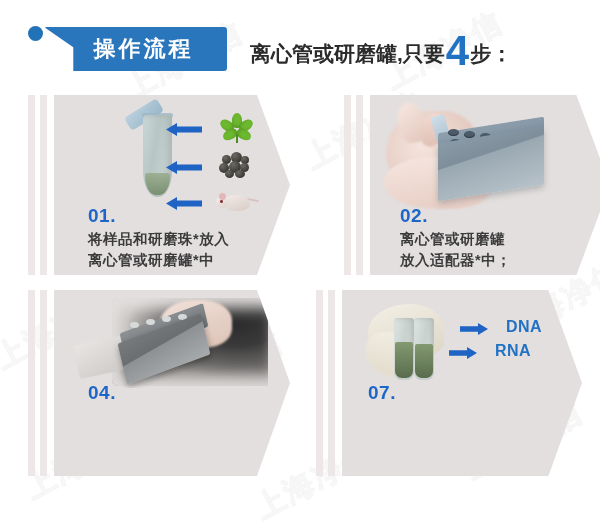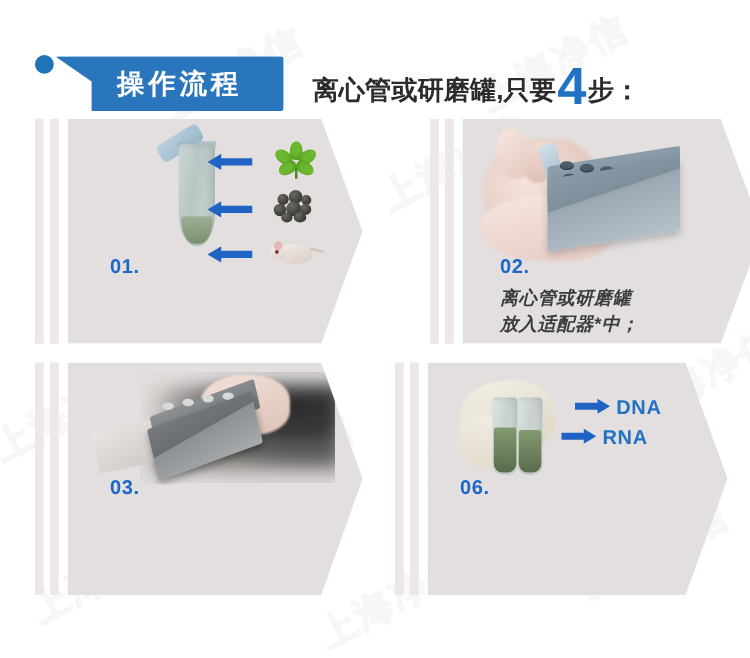--- a/index.html
+++ b/index.html
@@ -19,21 +19,21 @@
     font-weight:700;
     color:rgba(255,255,255,0.78);
     letter-spacing:2px;
     transform:rotate(-28deg);
     white-space:nowrap;
     text-shadow:0 0 1px rgba(190,186,186,0.55);
     font-family:"DejaVu Sans","Liberation Sans",sans-serif;
   }
 
   
-  .header{position:absolute;left:0;top:18px;width:600px;height:88px;z-index:8;}
+  .header{position:absolute;left:0;top:0;width:600px;height:88px;z-index:8;}
   .hdr-dot{
     position:absolute;left:28px;top:26px;width:15px;height:15px;border-radius:50%;
     background:#2272b8;
   }
   .ribbon{
     position:absolute;left:44px;top:27px;width:183px;height:44px;
     background:#2a76bd;
     border-radius:3px;
     clip-path:polygon(0% 0%, 100% 0%, 100% 100%, 16% 100%, 16% 46%);
   }
@@ -60,21 +60,21 @@
   .stripe.s1{left:0px;}
   .stripe.s2{left:12px;}
   .card-body{
     position:absolute;left:26px;top:0;height:100%;
     background:#e3dfde;
     clip-path:polygon(0% 0%, 86% 0%, 100% 50%, 86% 100%, 0% 100%);
   }
   .card-inner{position:absolute;inset:0;}
 
   .step-no{
-    position:absolute;color:#1d66c9;font-size:16px;font-weight:700;letter-spacing:0.5px;
+    position:absolute;color:#1d66c9;font-size:19px;font-weight:700;letter-spacing:0.5px;
   }
   .step-text{
     position:absolute;color:#3c3c3c;font-size:14.5px;font-weight:700;line-height:21px;
     letter-spacing:0.5px;white-space:pre-line;
   }
 
   
   .tube-wrap{position:absolute;left:75px;top:10px;width:70px;height:105px;}
   .tube-cap{
     position:absolute;left:-4px;top:2px;width:38px;height:15px;
@@ -202,21 +202,21 @@
     background:linear-gradient(190deg,#f2eee4,#e2dbcb);
     border-radius:40% 30% 46% 60%;filter:blur(.9px);
   }
   .c4-tube{
     position:absolute;width:20px;height:62px;border-radius:3px 3px 8px 8px;
     background:linear-gradient(100deg,#dfe6e4 0%,#c9d2cf 45%,#e4eae7 100%);
     box-shadow:inset -3px 0 5px rgba(120,130,125,.35);
   }
   .c4-liq{position:absolute;width:18px;border-radius:2px 2px 7px 7px;background:linear-gradient(180deg,#7d9468,#4e6340);opacity:.92;}
 
-  .out-row{position:absolute;display:flex;align-items:flex-start;}
+  .out-row{position:absolute;display:flex;align-items:center;gap:13px;}
   .out-arrow{width:28px;height:12px;color:#1f63c4;}
   .out-label{color:#2272c4;font-size:16px;font-weight:700;margin-left:5px;letter-spacing:.5px;}
 
   .footer{
     position:absolute;left:34px;top:488px;z-index:9;
     color:#8b8785;font-size:13px;font-weight:700;letter-spacing:.4px;
   }
 </style>
 </head>
 <body>
@@ -291,20 +291,22 @@
           <div class="specimen">
             <div class="mouse-tail"></div>
             <div class="mouse-body"></div>
             <div class="mouse-head"></div>
             <div class="mouse-ear"></div>
             <div class="mouse-eye"></div>
           </div>
         </div>
 
         <div class="step-no" style="left:34px;top:110px;">01.</div>
+        <div class="step-text" style="left:34px;top:134px;">将样品和研磨珠*放入
+离心管或研磨罐*中</div>
       </div>
     </div>
   </div>
 
   <div class="card" style="left:316px;top:95px;width:266px;height:180px;margin-left:28px;">
     <div class="stripe s1"></div>
     <div class="stripe s2"></div>
     <div class="card-body" style="width:240px;">
       <div class="card-inner">
         <div class="photo" style="left:8px;top:4px;width:190px;height:112px;">
@@ -322,21 +324,21 @@
           <div class="c2-hole" style="left:150px;top:40px;"></div>
           <div class="c2-hole" style="left:72px;top:40px;"></div>
           <div class="c2-hole" style="left:88px;top:42px;"></div>
           <div class="c2-hole" style="left:104px;top:44px;"></div>
           <div class="c2-hole" style="left:120px;top:46px;"></div>
           <div class="c2-hole" style="left:136px;top:48px;"></div>
           <div class="c2-hole" style="left:152px;top:50px;"></div>
           <div class="c2-block"></div>
         </div>
         <div class="step-no" style="left:30px;top:110px;">02.</div>
-        <div class="step-text" style="left:30px;top:134px;font-style:italic;">离心管或研磨罐
+        <div class="step-text" style="left:30px;top:134px;">离心管或研磨罐
 放入适配器*中；</div>
       </div>
     </div>
   </div>
 
   <div class="card" style="left:28px;top:290px;width:262px;height:186px;">
     <div class="stripe s1"></div>
     <div class="stripe s2"></div>
     <div class="card-body" style="width:236px;">
       <div class="card-inner">
@@ -346,21 +348,21 @@
           <div class="c3-hand"></div>
           <div class="c3-fing" style="left:94px;top:30px;width:20px;height:30px;transform:rotate(26deg);"></div>
           <div class="c3-fing" style="left:110px;top:28px;width:19px;height:32px;transform:rotate(18deg);"></div>
           <div class="c3-btop"></div>
           <div class="c3-cap" style="left:62px;top:30px;"></div>
           <div class="c3-cap" style="left:78px;top:27px;"></div>
           <div class="c3-cap" style="left:94px;top:24px;"></div>
           <div class="c3-cap" style="left:110px;top:22px;"></div>
           <div class="c3-block"></div>
         </div>
-        <div class="step-no" style="left:34px;top:92px;">03.</div>
+        <div class="step-no" style="left:34px;top:92px;">04.</div>
       </div>
     </div>
   </div>
 
   <div class="card" style="left:316px;top:290px;width:266px;height:186px;">
     <div class="stripe s1"></div>
     <div class="stripe s2"></div>
     <div class="card-body" style="width:240px;">
       <div class="card-inner">
         <div class="photo" style="left:12px;top:4px;width:110px;height:92px;">
@@ -382,21 +384,21 @@
         </div>
         <div class="out-row" style="left:107px;top:52px;">
           <span class="out-arrow">
             <svg width="28" height="12" viewBox="0 0 28 12">
                 <path d="M28 6 L18 0 L18 3.2 L0 3.2 L0 8.8 L18 8.8 L18 12 Z" fill="#1f63c4"></path>
               </svg>
           </span>
           <span class="out-label">RNA</span>
         </div>
 
-        <div class="step-no" style="left:26px;top:92px;">06.</div>
+        <div class="step-no" style="left:26px;top:92px;">07.</div>
       </div>
     </div>
   </div>
 
   <div class="wm-layer">
     <div class="wm" style="left:80px;top:130px;">上海净信</div>
     <div class="wm" style="left:300px;top:110px;">上海净信</div>
     <div class="wm" style="left:430px;top:150px;">上海净信</div>
     <div class="wm" style="left:-10px;top:310px;">上海净信</div>
     <div class="wm" style="left:160px;top:350px;">上海净信</div>

